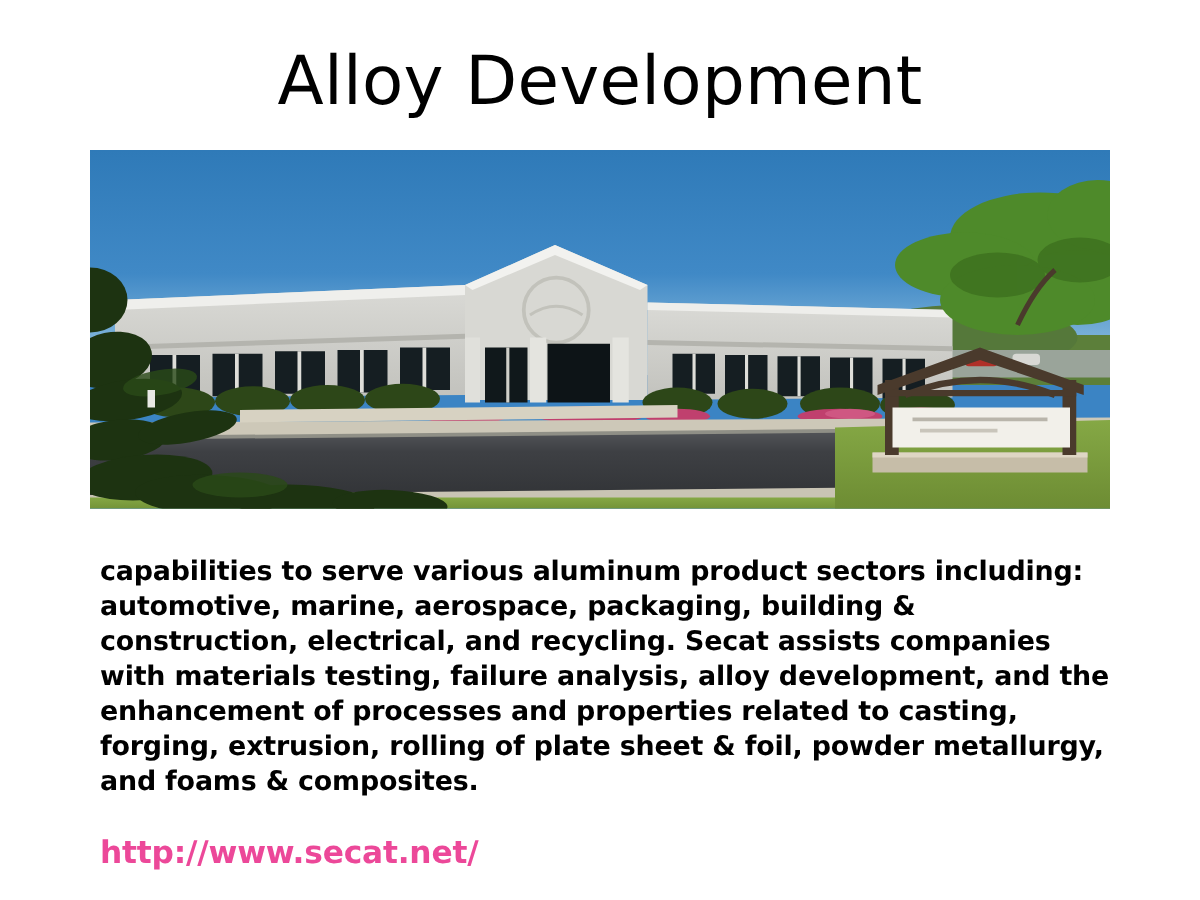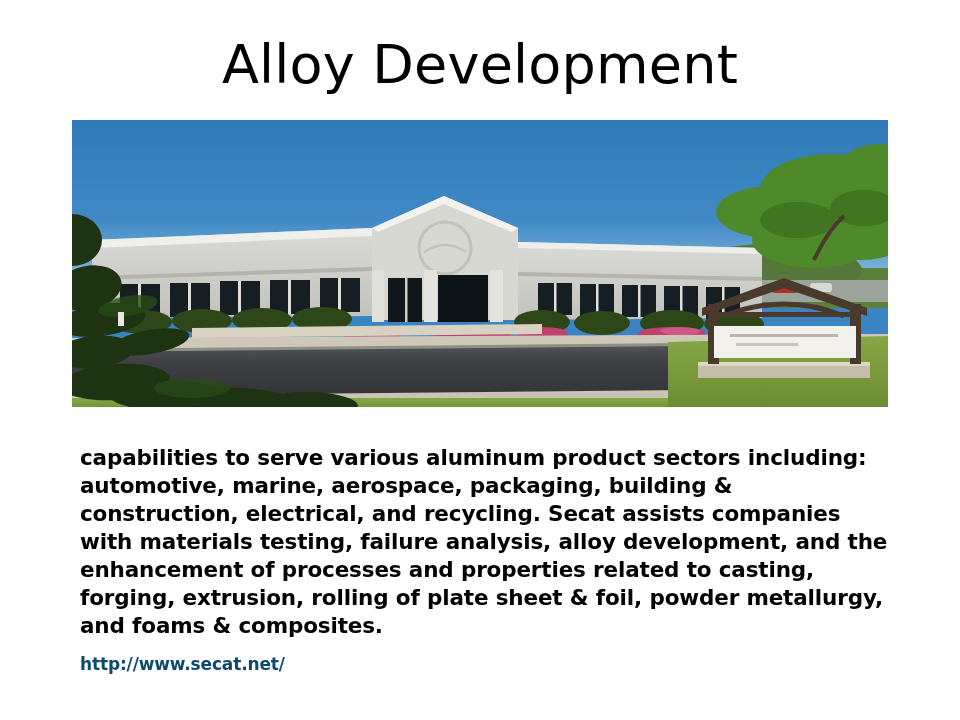--- a/index.html
+++ b/index.html
@@ -68,24 +68,24 @@
     font-weight: bold;
     font-size: 21.5px;
     line-height: 28px;
     color: #000000;
     margin: 0;
     letter-spacing: -0.15px;
   }
   .url-para {
     font-family: "DejaVu Sans", "Liberation Sans", sans-serif;
     font-weight: bold;
-    font-size: 17px;
+    font-size: 25px;
     line-height: 28px;
-    color: #0c4a6e;
-    margin: 10px 0 0 0;
+    color: #ec4899;
+    margin: 28px 0 0 0;
     letter-spacing: -0.15px;
   }
 </style>
 </head>
 <body>
 
 <div class="slide">
 
   <div class="slide-title">Alloy Development</div>
 

